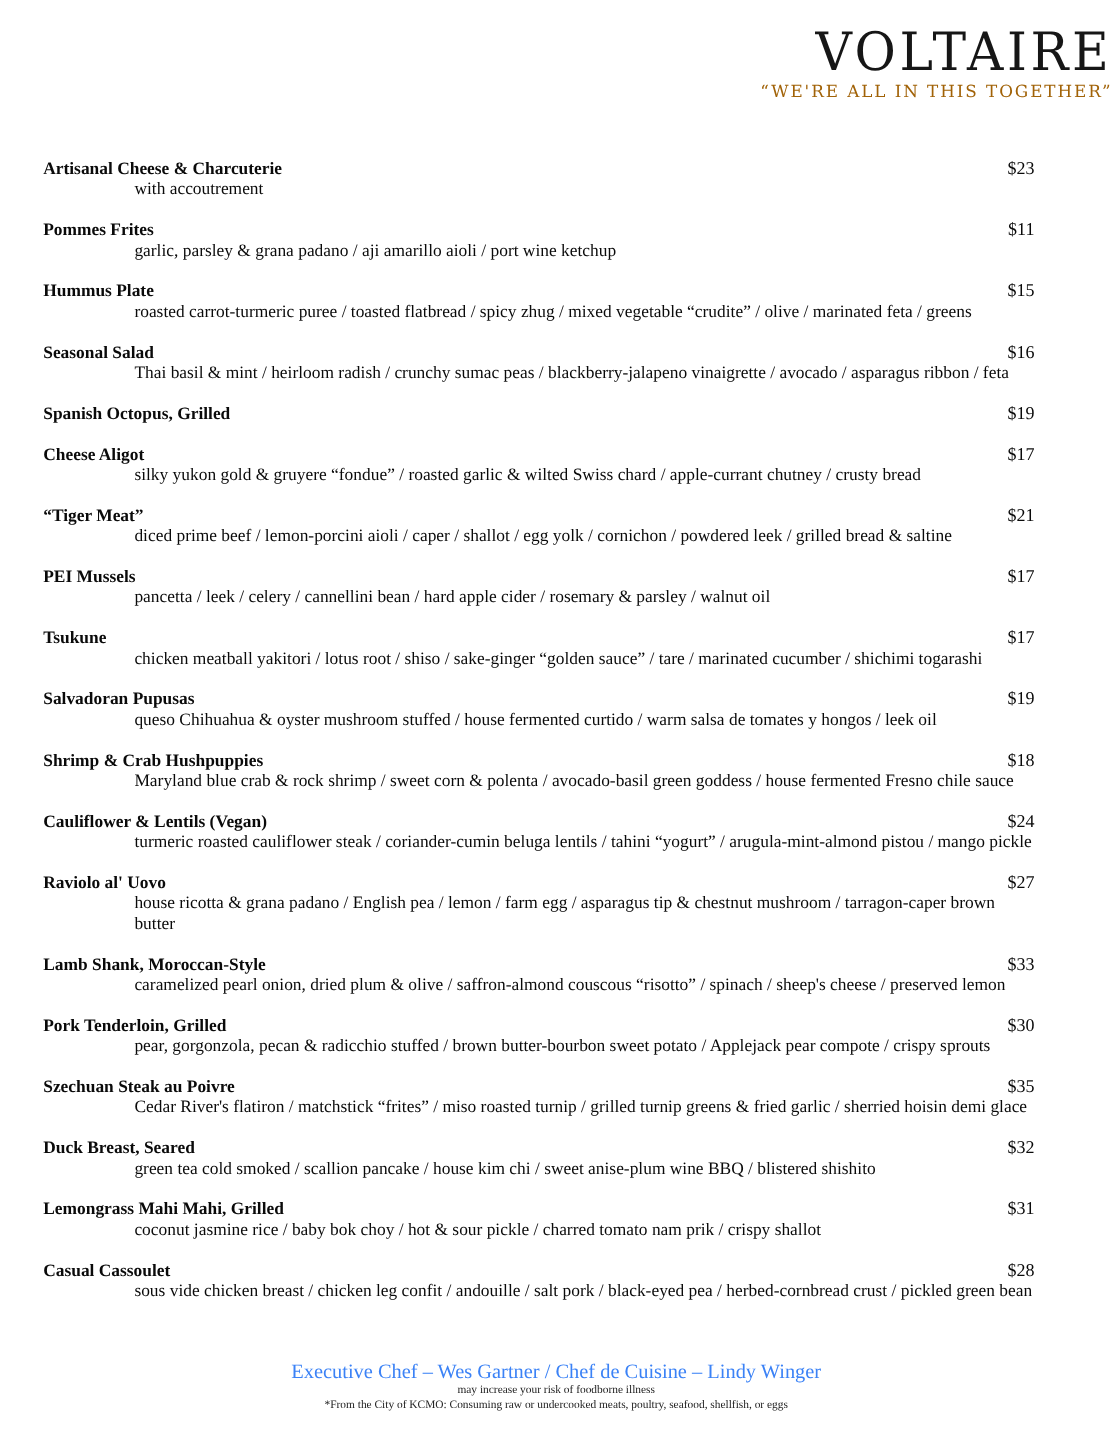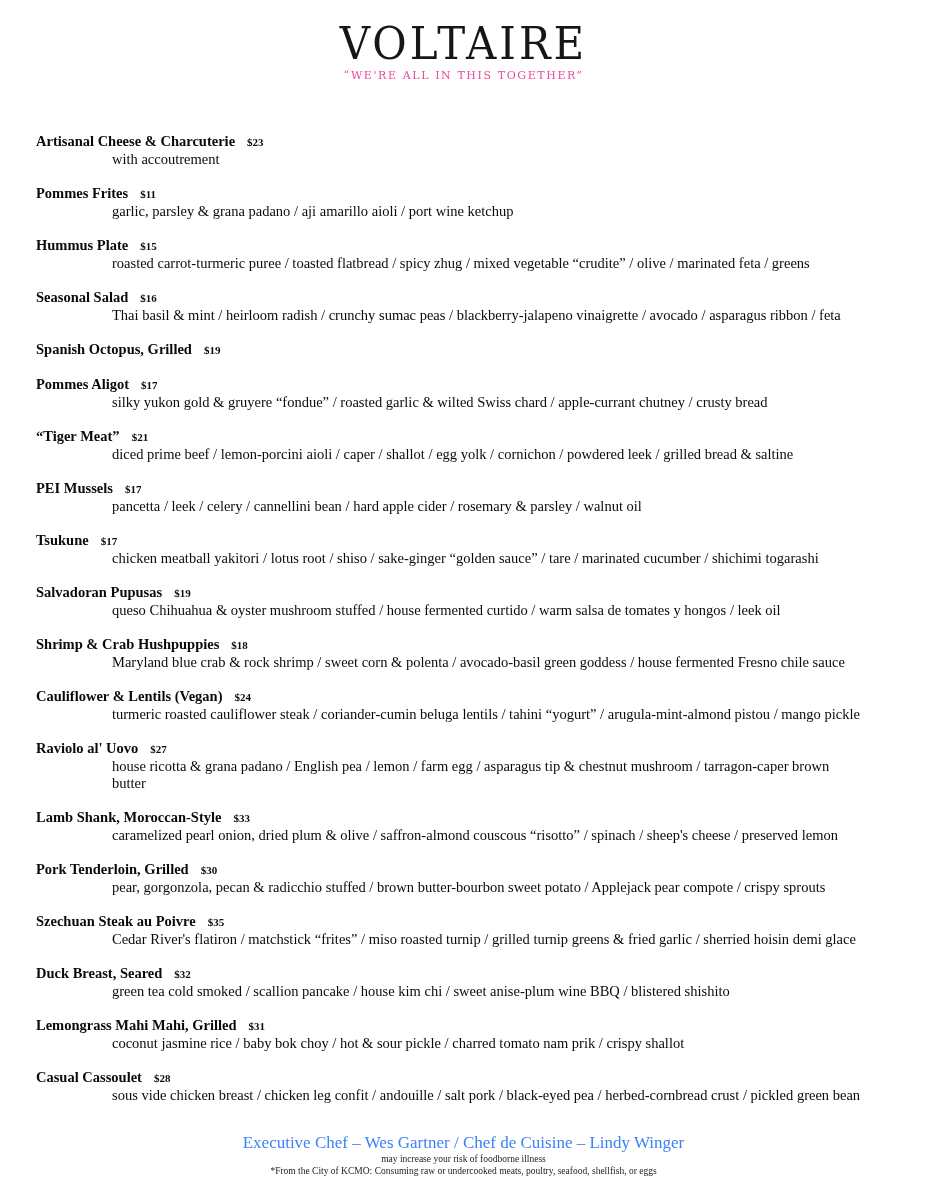--- a/index.html
+++ b/index.html
@@ -12,60 +12,61 @@
     font-family: "Liberation Serif", serif;
     overflow: hidden;
     margin: 0 auto;
   }
   
   .header {
     position: absolute;
     top: 22px;
     left: 0;
     width: 100%;
-    text-align: center;
+    text-align: right;
   }
   .logo {
     font-family: "DejaVu Serif", serif;
     font-size: 42px;
     line-height: 44px;
     font-weight: 400;
     letter-spacing: 3px;
     color: #161616;
     transform: scaleY(1.05);
   }
   .tagline {
     margin-top: 3px;
     font-family: "DejaVu Serif", serif;
-    font-size: 11px;
+    font-size: 14px;
     letter-spacing: 1.6px;
-    color: #ec4899;
+    color: #a16207;
     white-space: nowrap;
   }
   
   .menu {
     position: absolute;
     top: 133px;
     left: 36px;
     right: 65px;
   }
   .menu-item { margin-bottom: 17px; }
   .item-row {
     display: flex;
+    justify-content: space-between;
     align-items: baseline;
     line-height: 17px;
   }
   .item-name {
     font-weight: bold;
     font-size: 14.5px;
     white-space: nowrap;
   }
   .item-price {
-    font-size: 11px;
-    font-weight: bold;
+    font-size: 15px;
+    font-weight: normal;
     padding-left: 12px;
     white-space: nowrap;
   }
   .item-desc {
     margin-left: 76px;
     font-size: 14.5px;
     line-height: 17px;
   }
   
   .footer {
@@ -132,21 +133,21 @@
 
   <div class="menu-item">
     <div class="item-row">
       <span class="item-name">Spanish Octopus, Grilled</span>
       <span class="item-price">$19</span>
     </div>
   </div>
 
   <div class="menu-item">
     <div class="item-row">
-      <span class="item-name">Pommes Aligot</span>
+      <span class="item-name">Cheese Aligot</span>
       <span class="item-price">$17</span>
     </div>
     <div class="item-desc">silky yukon gold &amp; gruyere “fondue” / roasted garlic &amp; wilted Swiss chard / apple-currant chutney / crusty bread</div>
   </div>
 
   <div class="menu-item">
     <div class="item-row">
       <span class="item-name">“Tiger Meat”</span>
       <span class="item-price">$21</span>
     </div>

